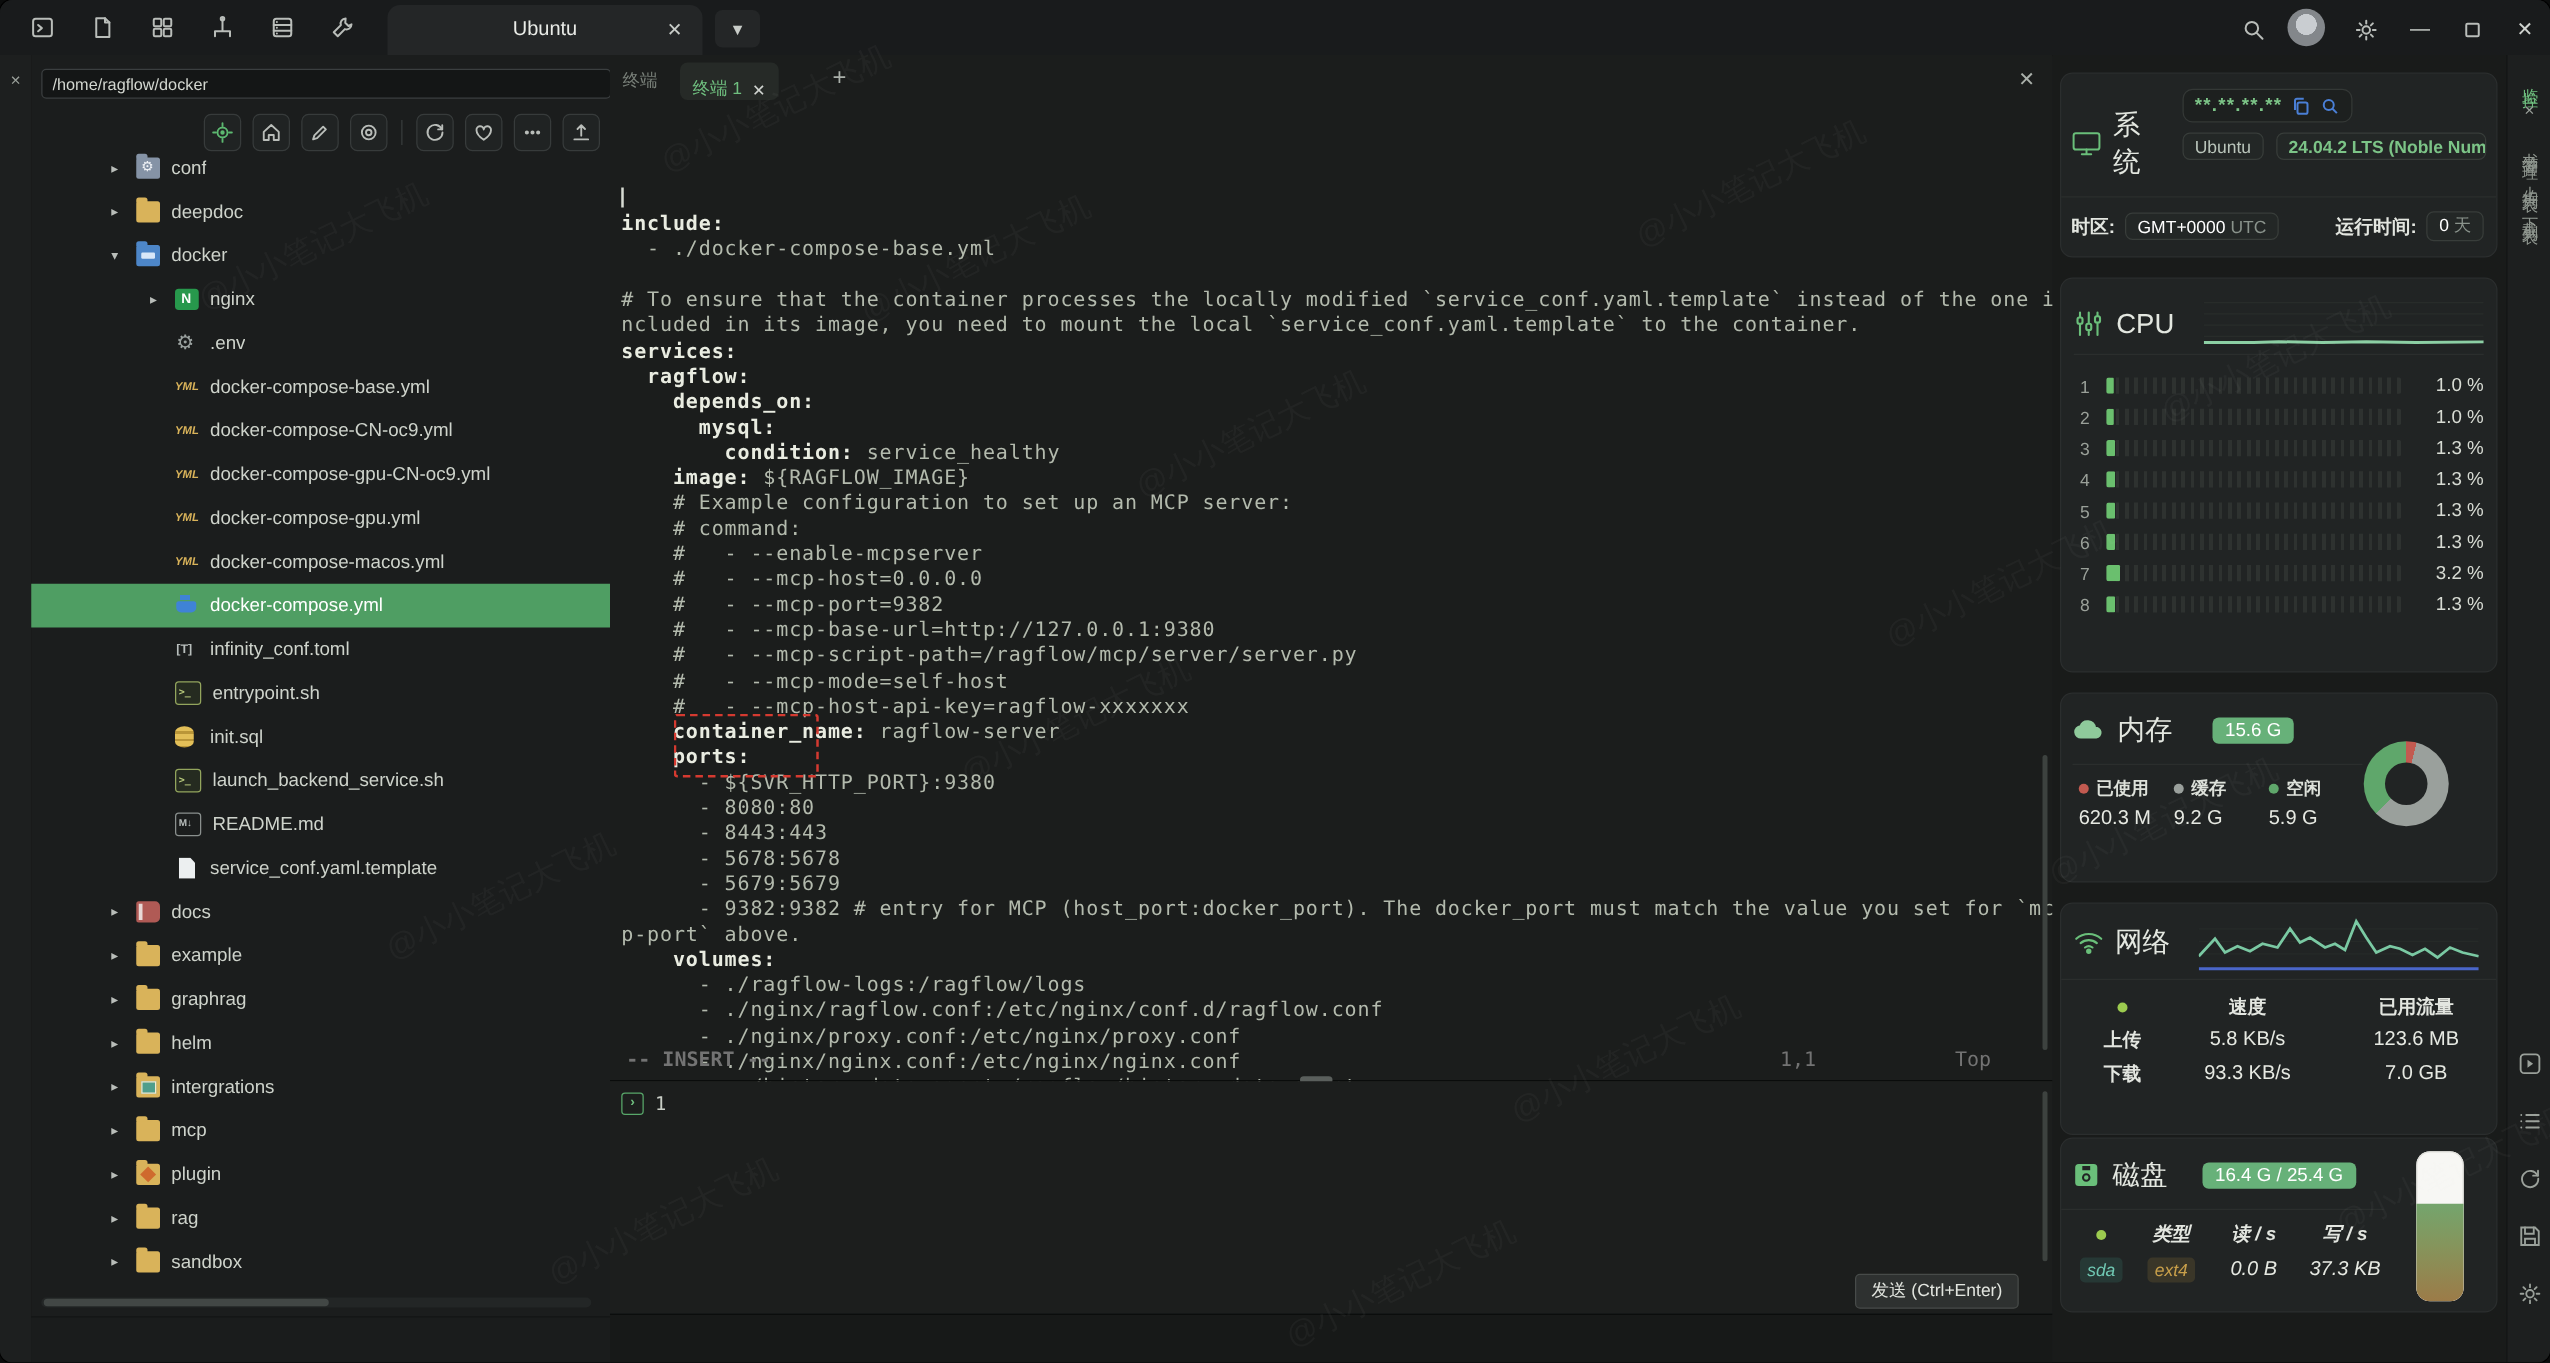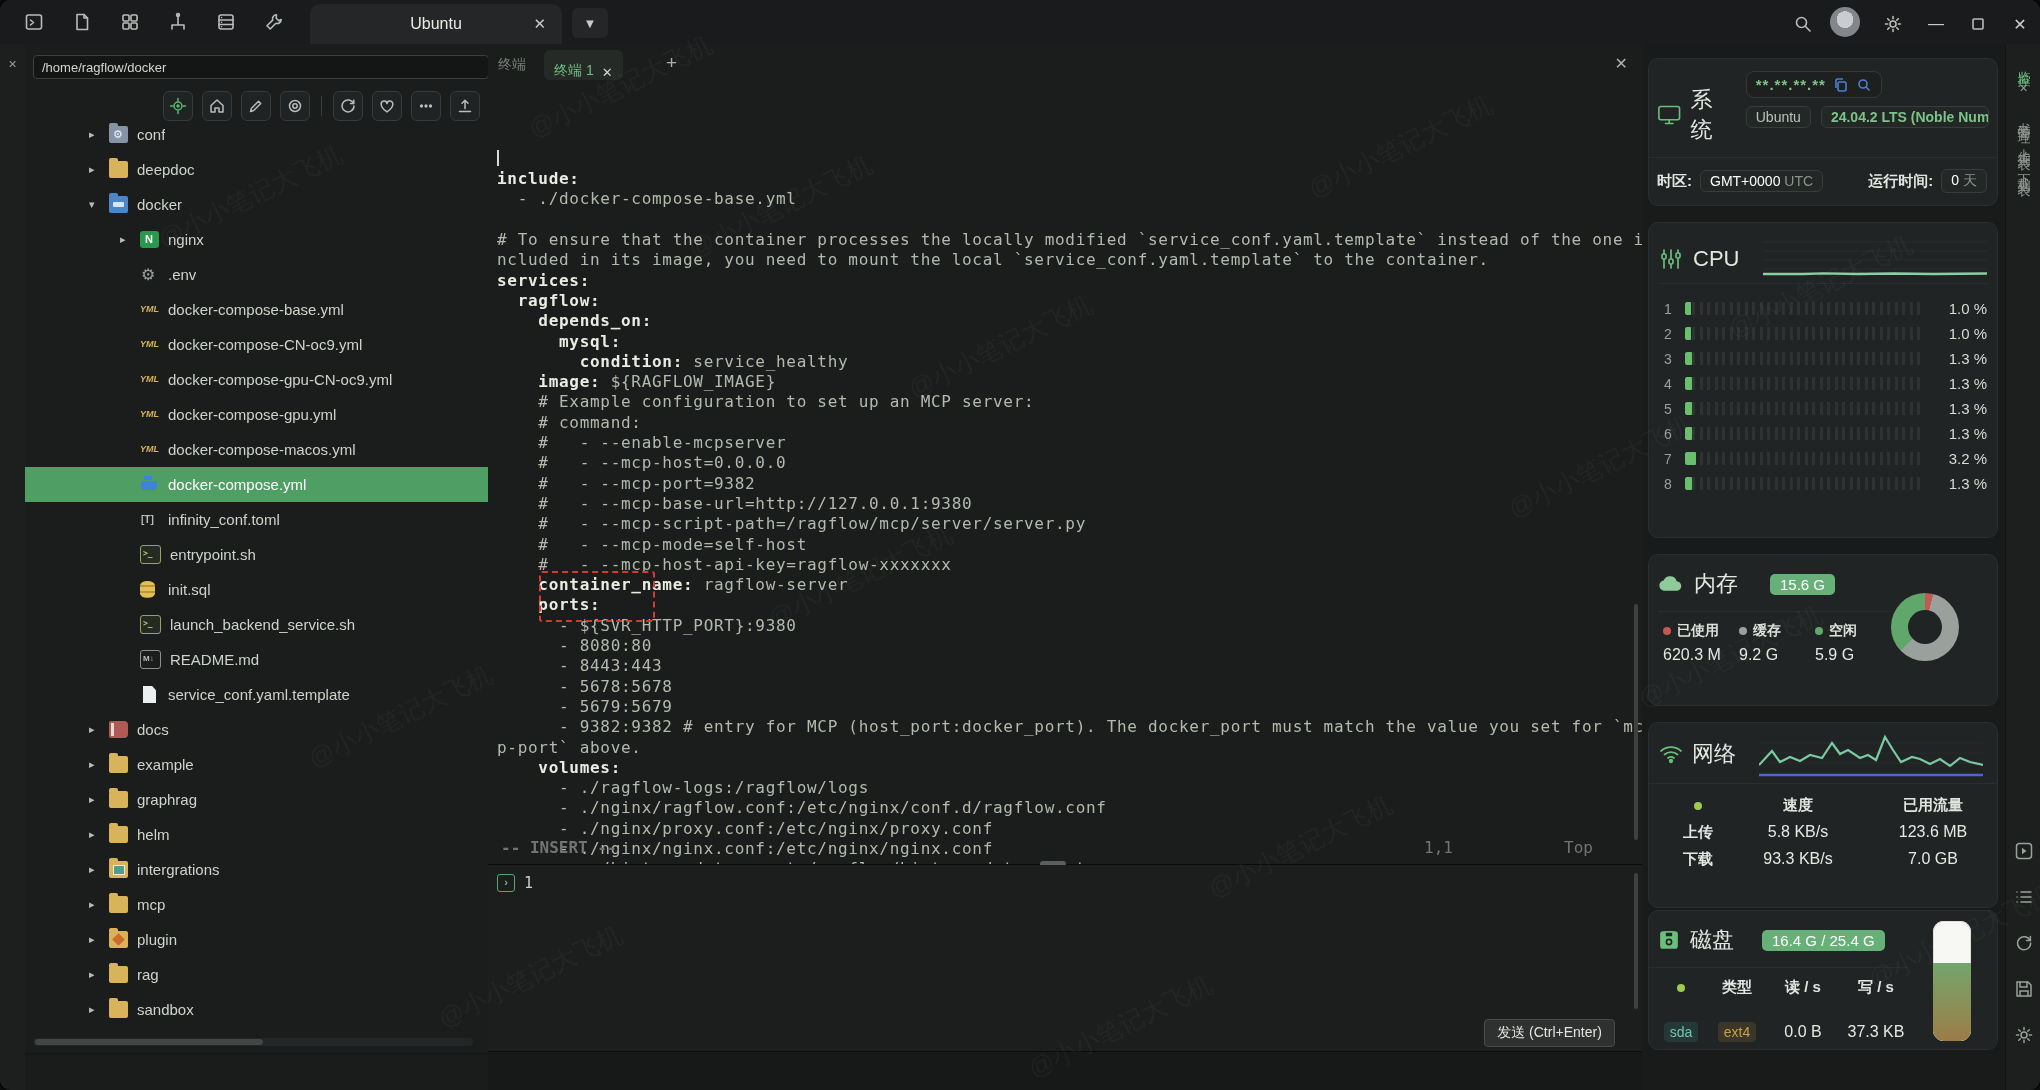--- a/index.html
+++ b/index.html
@@ -140,21 +140,21 @@
   .net-div{margin:14px 0 0 0;}
   .net-grid{display:grid;grid-template-columns:70px 130px 140px;padding-left:14px;margin-top:12px;row-gap:8px;}
   .net-grid .hd{font-size:15px;font-weight:700;color:#e3e6e0;text-align:center;}
   .net-grid .cell{font-size:16px;color:#e6e9e2;text-align:center;}
   .net-grid .rowlab{font-size:15px;font-weight:700;color:#e3e6e0;text-align:center;}
   .dotcell{display:flex;align-items:center;justify-content:center;}
   
   #card-disk{top:866px;height:140px;}
   .disk-head{display:flex;align-items:center;gap:10px;padding:14px 0 0 9px;}
   .disk-div{margin:12px 0 0 0;width:258px;}
-  .disk-grid{display:grid;grid-template-columns:48px 64px 68px 78px;padding-left:8px;margin-top:10px;row-gap:25px;align-items:center;}
+  .disk-grid{display:grid;grid-template-columns:48px 64px 68px 78px;padding-left:8px;margin-top:10px;row-gap:9px;align-items:center;font-style:italic;}
   .disk-grid .hd{font-size:15px;font-weight:700;color:#e3e6e0;text-align:center;}
   .disk-grid .cell{font-size:16px;color:#e6e9e2;text-align:center;}
   .chip{border-radius:4px;padding:2px 6px;font-size:14px;text-align:center;width:fit-content;margin:0 auto;}
   .chip-sda{background:rgba(70,160,140,.16);color:#6fc7b2;}
   .chip-ext4{background:rgba(190,150,60,.16);color:#c89f4a;}
   .gauge{position:absolute;right:26px;top:10px;width:38px;height:120px;background:#f7f7f4;border-radius:11px;overflow:hidden;box-shadow:0 0 0 1px #e1e1dc inset;}
   .gauge-fill{position:absolute;left:0;bottom:0;width:100%;height:65%;background:linear-gradient(180deg,#74a56d 0%,#86945b 45%,#9c7b48 100%);}
   
   #wm{position:absolute;inset:0;pointer-events:none;z-index:40;}
   #wm span{position:absolute;font-size:25px;color:rgba(225,228,225,0.04);transform:rotate(-26deg);white-space:nowrap;}

